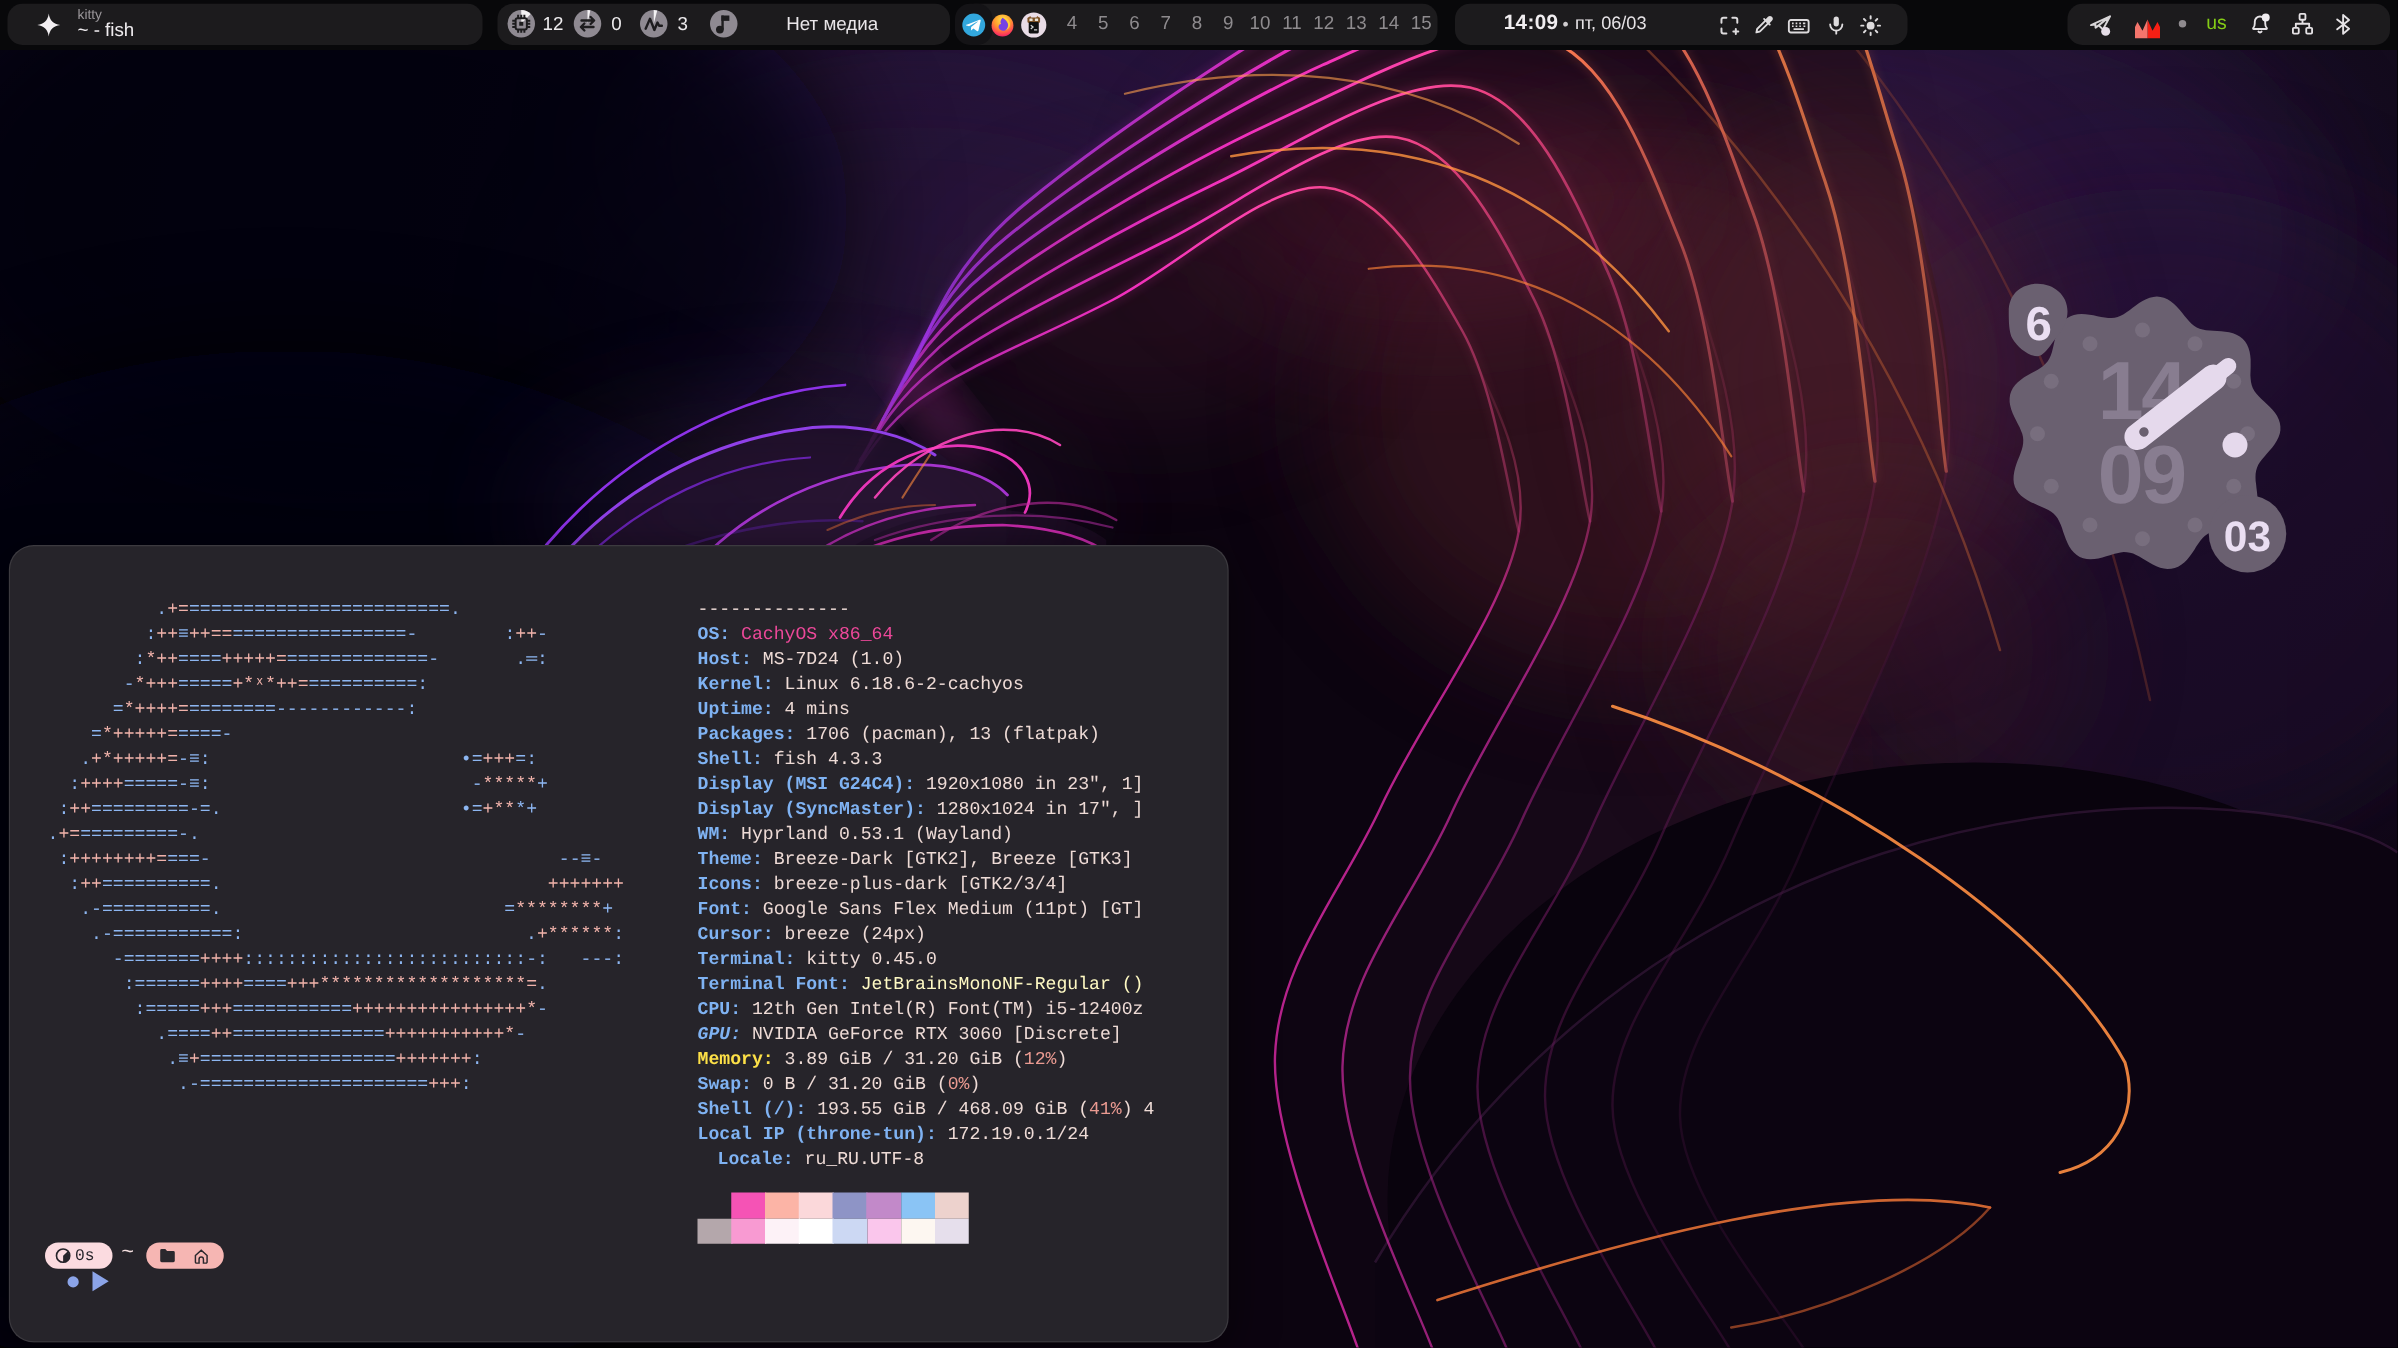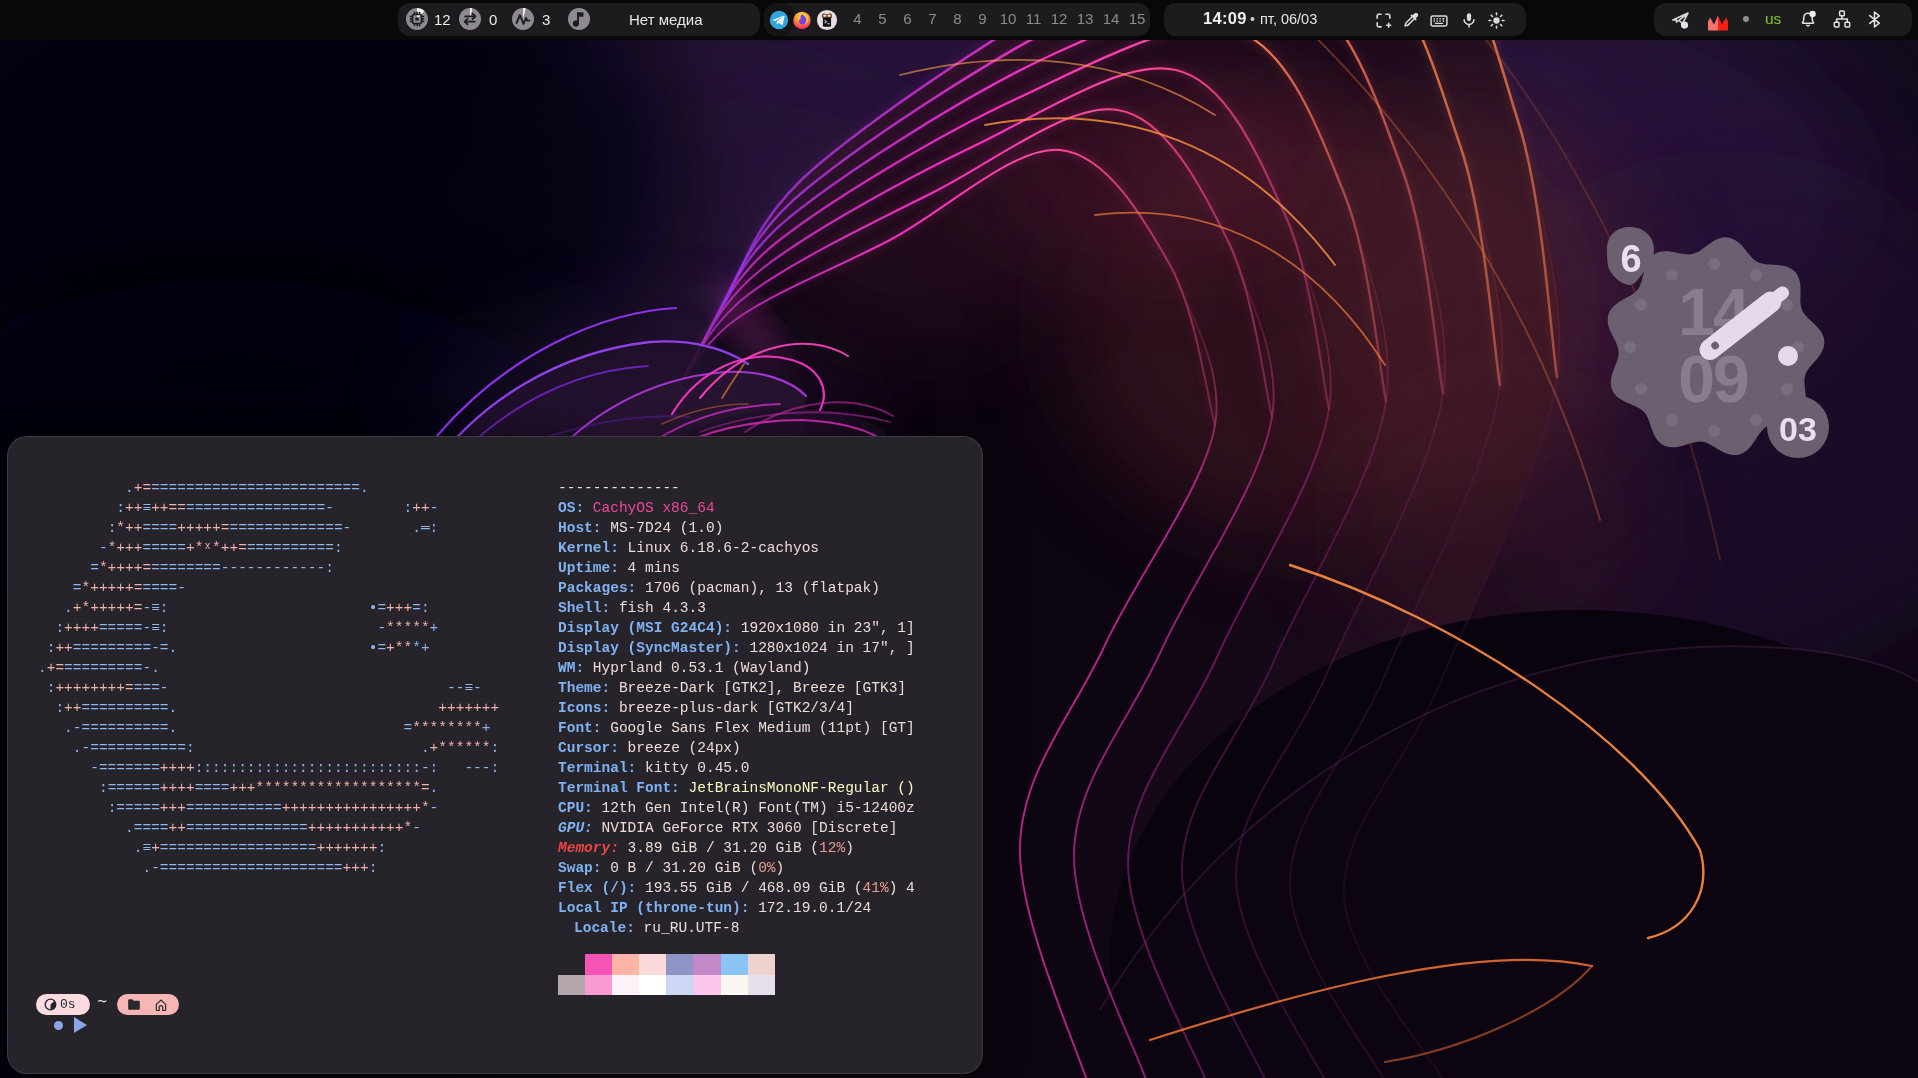--- a/index.html
+++ b/index.html
@@ -203,20 +203,27 @@
 <path d="M 1240 -30 C 1390 90, 1530 280, 1600 520" stroke="#e87636" stroke-width="2" opacity="0.35"></path>
 <path d="M 1390 -60 C 1530 60, 1660 280, 1720 560" stroke="#c65c2e" stroke-width="2" opacity="0.25"></path>
 <path d="M 1290 565 C 1460 620, 1640 740, 1700 850 C 1712 892, 1690 928, 1648 938" stroke="#ff8e42" stroke-width="2.4" opacity="0.9"></path>
 <path d="M 1150 1040 C 1300 992, 1480 942, 1592 966" stroke="#ff7e3a" stroke-width="2.2" opacity="0.8"></path>
 <path d="M 1592 966 C 1552 1012, 1460 1050, 1385 1062" stroke="#d8622e" stroke-width="2" opacity="0.6"></path>
 </g>
 </svg>
 </div>
 <div id="bar">
 
+  <div class="mod" style="left:6px;width:380px;">
+    <svg width="20" height="20" viewBox="0 0 24 24" style="position:absolute;left:23px;top:7px;">
+      <path d="M12 1 C 12.8 7.5, 16.5 11.2, 23 12 C 16.5 12.8, 12.8 16.5, 12 23 C 11.2 16.5, 7.5 12.8, 1 12 C 7.5 11.2, 11.2 7.5, 12 1 Z" fill="#f2eff2"></path>
+    </svg>
+    <div style="position:absolute;left:56px;top:3px;font-size:11px;color:#9b979b;">kitty</div>
+    <div style="position:absolute;left:56px;top:13px;font-size:15px;color:#efecef;">~ - fish</div>
+  </div>
 
   <div class="mod" style="left:398px;width:362px;">
 
     <svg width="24" height="24" viewBox="0 0 24 24" style="position:absolute;left:7px;top:4px;">
       <circle cx="12" cy="12" r="11" fill="#8f8a92"></circle>
       <path d="M12 1 A 11 11 0 0 1 19.5 4.1 L 12 12 Z" fill="#f4f2f4"></path>
       <g fill="none" stroke="#1d1c1e" stroke-width="1.6">
         <rect x="7.5" y="7.5" width="9" height="9" rx="1.5"></rect>
         <rect x="10.4" y="10.4" width="3.2" height="3.2" fill="#1d1c1e" stroke="none"></rect>
         <path d="M9.5 7.3 L9.5 4.8 M12 7.3 L12 4.8 M14.5 7.3 L14.5 4.8 M9.5 19.2 L9.5 16.7 M12 19.2 L12 16.7 M14.5 19.2 L14.5 16.7 M7.3 9.5 L4.8 9.5 M7.3 12 L4.8 12 M7.3 14.5 L4.8 14.5 M16.7 9.5 L19.2 9.5 M16.7 12 L19.2 12 M16.7 14.5 L19.2 14.5"></path>
@@ -435,23 +442,23 @@
 <span style="color:#7fb2f2; font-weight:bold;">Display (SyncMaster):</span><span style="color:#eedbd6;"> 1280x1024 in 17", ]</span>
 <span style="color:#7fb2f2; font-weight:bold;">WM:</span><span style="color:#eedbd6;"> Hyprland 0.53.1 (Wayland)</span>
 <span style="color:#7fb2f2; font-weight:bold;">Theme:</span><span style="color:#eedbd6;"> Breeze-Dark [GTK2], Breeze [GTK3]</span>
 <span style="color:#7fb2f2; font-weight:bold;">Icons:</span><span style="color:#eedbd6;"> breeze-plus-dark [GTK2/3/4]</span>
 <span style="color:#7fb2f2; font-weight:bold;">Font:</span><span style="color:#eedbd6;"> Google Sans Flex Medium (11pt) [GT]</span>
 <span style="color:#7fb2f2; font-weight:bold;">Cursor:</span><span style="color:#eedbd6;"> breeze (24px)</span>
 <span style="color:#7fb2f2; font-weight:bold;">Terminal:</span><span style="color:#eedbd6;"> kitty 0.45.0</span>
 <span style="color:#7fb2f2; font-weight:bold;">Terminal Font:</span><span style="color:#fef9c3;"> JetBrainsMonoNF-Regular ()</span>
 <span style="color:#7fb2f2; font-weight:bold;">CPU:</span><span style="color:#eedbd6;"> 12th Gen Intel(R) Font(TM) i5-12400z</span>
 <span style="color:#7fb2f2; font-weight:bold;font-style:italic;">GPU:</span><span style="color:#eedbd6;"> NVIDIA GeForce RTX 3060 [Discrete]</span>
-<span style="color:#ef4444; font-weight:bold;font-style:italic;">Memory:</span><span style="color:#eedbd6;"> 3.89 GiB / 31.20 GiB (</span><span style="color:#ea9a91;">12%</span><span style="color:#eedbd6;">)</span>
+<span style="color:#fde047; font-weight:bold;">Memory:</span><span style="color:#eedbd6;"> 3.89 GiB / 31.20 GiB (</span><span style="color:#ea9a91;">12%</span><span style="color:#eedbd6;">)</span>
 <span style="color:#7fb2f2; font-weight:bold;">Swap:</span><span style="color:#eedbd6;"> 0 B / 31.20 GiB (</span><span style="color:#ea9a91;">0%</span><span style="color:#eedbd6;">)</span>
-<span style="color:#7fb2f2; font-weight:bold;">Flex (/):</span><span style="color:#eedbd6;"> 193.55 GiB / 468.09 GiB (</span><span style="color:#ea9a91;">41%</span><span style="color:#eedbd6;">) 4</span>
+<span style="color:#7fb2f2; font-weight:bold;">Shell (/):</span><span style="color:#eedbd6;"> 193.55 GiB / 468.09 GiB (</span><span style="color:#ea9a91;">41%</span><span style="color:#eedbd6;">) 4</span>
 <span style="color:#7fb2f2; font-weight:bold;">Local IP (throne-tun):</span><span style="color:#eedbd6;"> 172.19.0.1/24</span>
 <span style="color:#7fb2f2; font-weight:bold;margin-left:16px;">Locale:</span><span style="color:#eedbd6;"> ru_RU.UTF-8</span></pre>
 <div style="position:absolute;left:577.0px;top:517.0px;width:27.6px;height:20.5px;background:#f553b5"></div>
 <div style="position:absolute;left:604.1px;top:517.0px;width:27.6px;height:20.5px;background:#fcb4a6"></div>
 <div style="position:absolute;left:631.2px;top:517.0px;width:27.6px;height:20.5px;background:#fbd8da"></div>
 <div style="position:absolute;left:658.3px;top:517.0px;width:27.6px;height:20.5px;background:#8e94c6"></div>
 <div style="position:absolute;left:685.4px;top:517.0px;width:27.6px;height:20.5px;background:#c289c9"></div>
 <div style="position:absolute;left:712.5px;top:517.0px;width:27.6px;height:20.5px;background:#8ac4f5"></div>
 <div style="position:absolute;left:739.6px;top:517.0px;width:27.6px;height:20.5px;background:#edd2cd"></div>
 <div style="position:absolute;left:550.0px;top:537.5px;width:27.6px;height:20.5px;background:#b4a7ab"></div>

